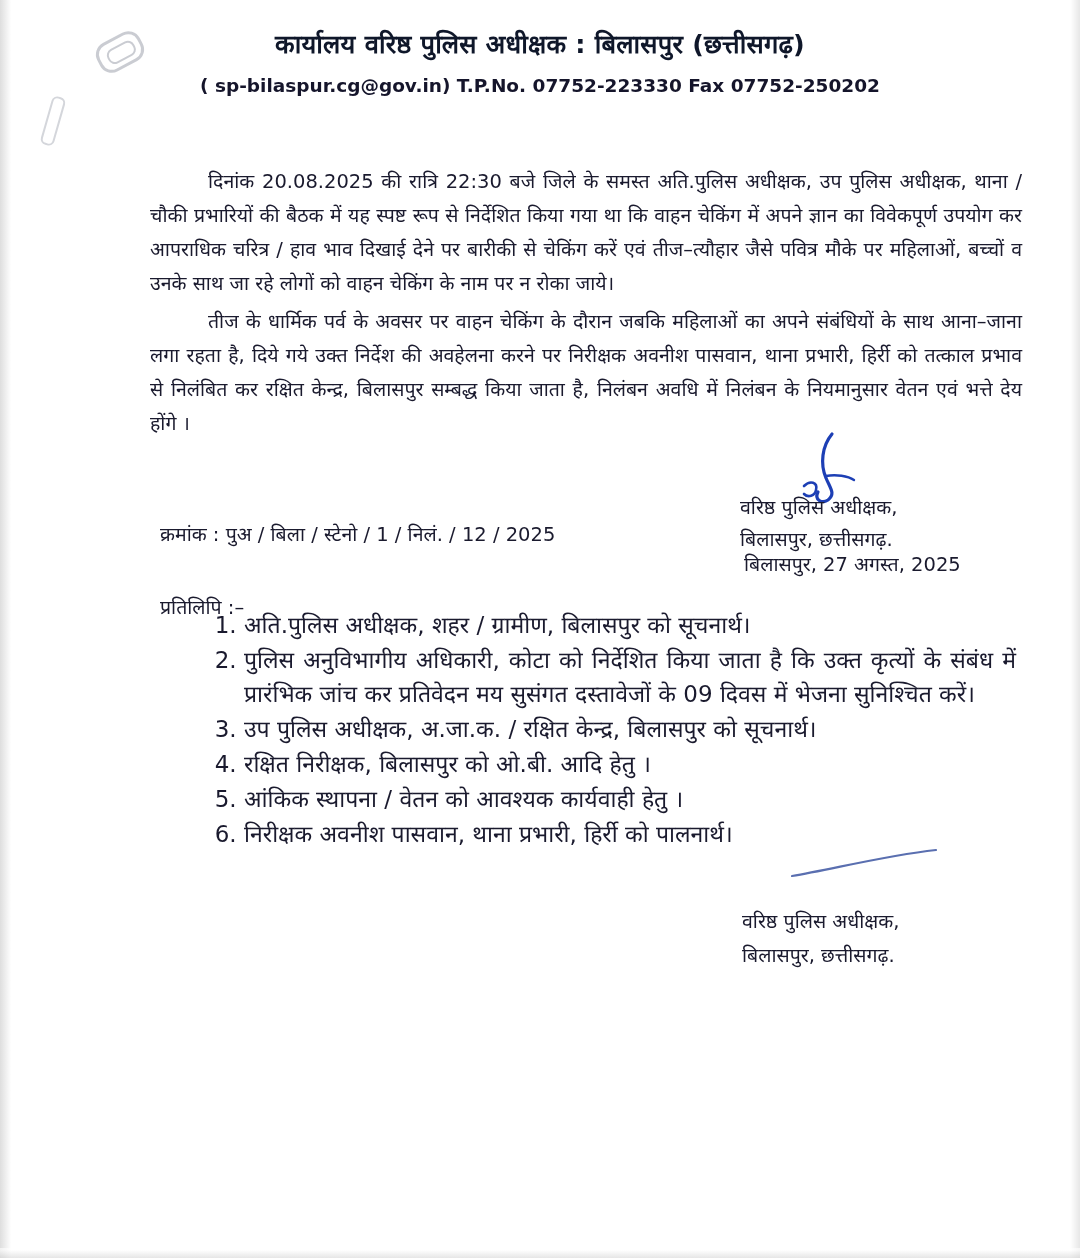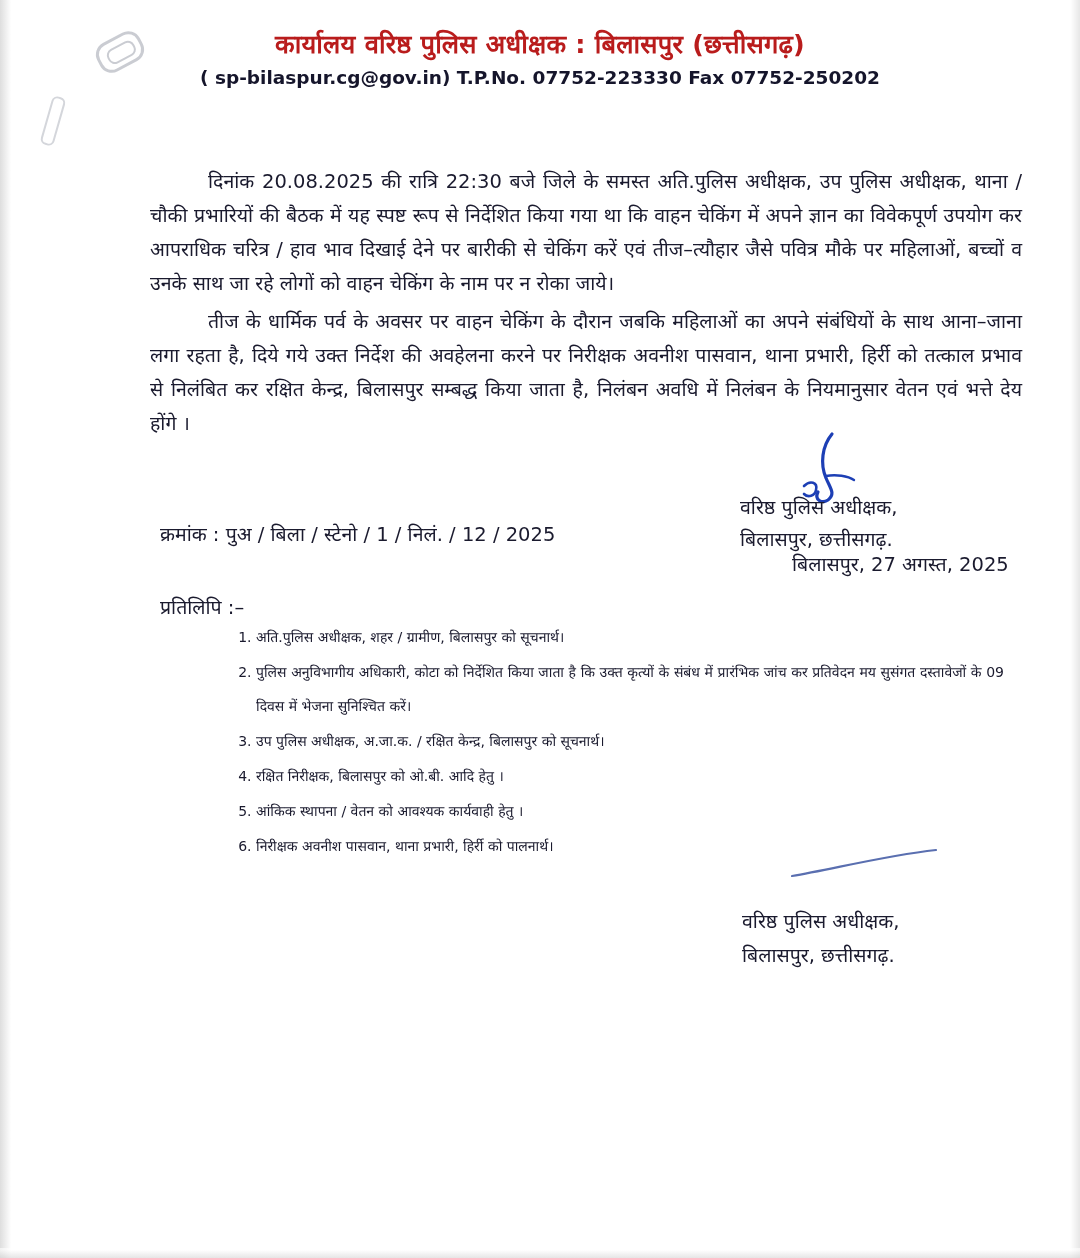--- a/index.html
+++ b/index.html
@@ -73,25 +73,25 @@
     position: absolute;
     top: 26px;
     left: 0;
     width: 100%;
     text-align: center;
   }
   .office-line {
     font-size: 25.5px;
     font-weight: 700;
     letter-spacing: 0.2px;
-    color: #b91c1c;
+    color: #0f172a;
     white-space: nowrap;
   }
   .contact-line {
-    margin-top: 7px;
+    margin-top: 15px;
     font-size: 18.5px;
     font-weight: 700;
     color: #15152b;
   }
 
   .doc-title {
     position: absolute;
     top: 117px;
     width: 100%;
     text-align: center;
@@ -142,37 +142,36 @@
     left: 160px;
     top: 520px;
     font-size: 19.5px;
   }
   .place-date {
     position: absolute;
     left: 744px;
     top: 550px;
     font-size: 19.5px;
     white-space: nowrap;
-    margin-left: 48px;
   }
   .copy-to {
     position: absolute;
     left: 160px;
     top: 593px;
     font-size: 19.5px;
   }
 
   ol.copy-list {
     position: absolute;
     left: 196px;
     right: 60px;
     top: 604px;
-    margin: 16px;
+    margin: 4px;
     padding-left: 44px;
-    font-size: 14px;
+    font-size: 23px;
     line-height: 34px;
   }
   ol.copy-list li {
     margin-bottom: 1px;
     text-align: justify;
   }
 
   .closing-sign {
     position: absolute;
     left: 742px;

